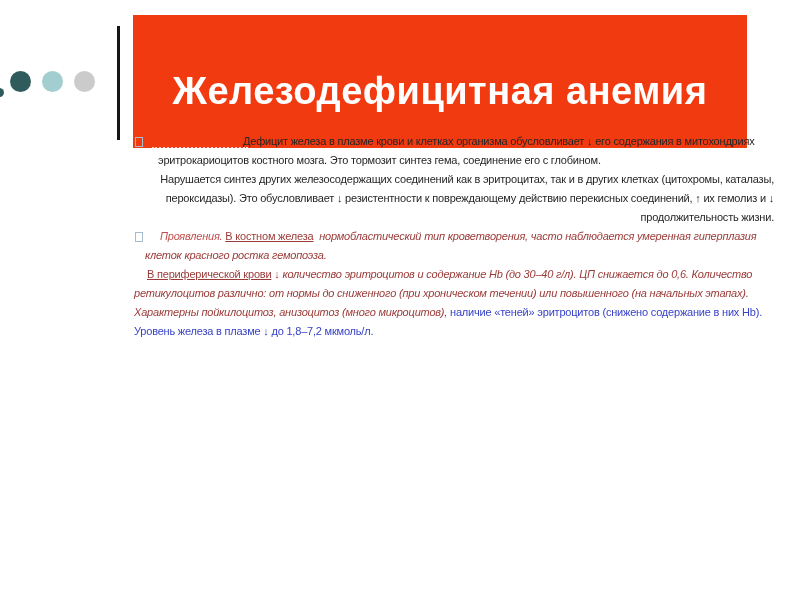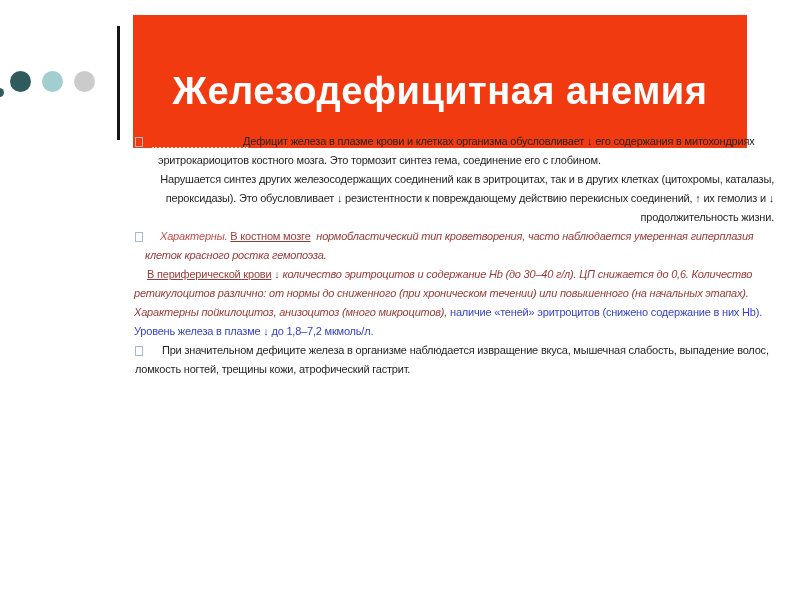--- a/index.html
+++ b/index.html
@@ -60,18 +60,17 @@
 
   <div class="banner">
     <h1>Железодефицитная анемия</h1>
   </div>
 
   <div class="hidden-dashes"></div>
 
   <div class="content">
       <p class="para" style="margin-left: 24px; text-indent: 85px;"><span class="marker" style="left: -23px;"></span><span class="seg-black">Дефицит железа в плазме крови и клетках организма обусловливает ↓ его содержания в митохондриях эритрокариоцитов костного мозга. Это тормозит синтез гема, соединение его с глобином.</span></p>
       <p class="para" style="margin-left: 0px; text-indent: 12px; text-align: right;"><span class="seg-black">Нарушается синтез других железосодержащих соединений как в эритроцитах, так и в других клетках (цитохромы, каталазы, пероксидазы). Это обусловливает ↓ резистентности к повреждающему действию перекисных соединений, ↑ их гемолиз и ↓ продолжительность жизни.</span></p>
-      <p class="para" style="margin-left: 11px; text-indent: 15px;"><span class="marker" style="left: -10px;"></span><span class="seg-red-italic">Характерны. </span><span class="seg-maroon-underline">В костном мозге</span><span class="seg-maroon">&nbsp; нормобластический тип кроветворения, часто наблюдается умеренная гиперплазия клеток красного ростка гемопоэза.</span></p>
+      <p class="para" style="margin-left: 11px; text-indent: 15px;"><span class="marker" style="left: -10px;"></span><span class="seg-red-italic">Проявления. </span><span class="seg-maroon-underline">В костном железа</span><span class="seg-maroon">&nbsp; нормобластический тип кроветворения, часто наблюдается умеренная гиперплазия клеток красного ростка гемопоэза.</span></p>
       <p class="para" style="margin-left: 0px; text-indent: 13px;"><span class="seg-maroon-underline">В периферической крови</span><span class="seg-maroon"> ↓ количество эритроцитов и содержание Hb (до 30–40 г/л). ЦП снижается до 0,6. Количество ретикулоцитов различно: от нормы до сниженного (при хроническом течении) или повышенного (на начальных этапах). Характерны пойкилоцитоз, анизоцитоз (много микроцитов), </span><span class="seg-blue">наличие «теней» эритроцитов (снижено содержание в них Hb). Уровень железа в плазме ↓ до 1,8–7,2 мкмоль/л.</span></p>
-      <p class="para" style="margin-left: 1px; text-indent: 27px;"><span class="marker" style="left: 0px;"></span><span class="seg-black">При значительном дефиците железа в организме наблюдается извращение вкуса, мышечная слабость, выпадение волос, ломкость ногтей, трещины кожи, атрофический гастрит.</span></p>
     </div>
 
 </div>
 
 </body></html>

